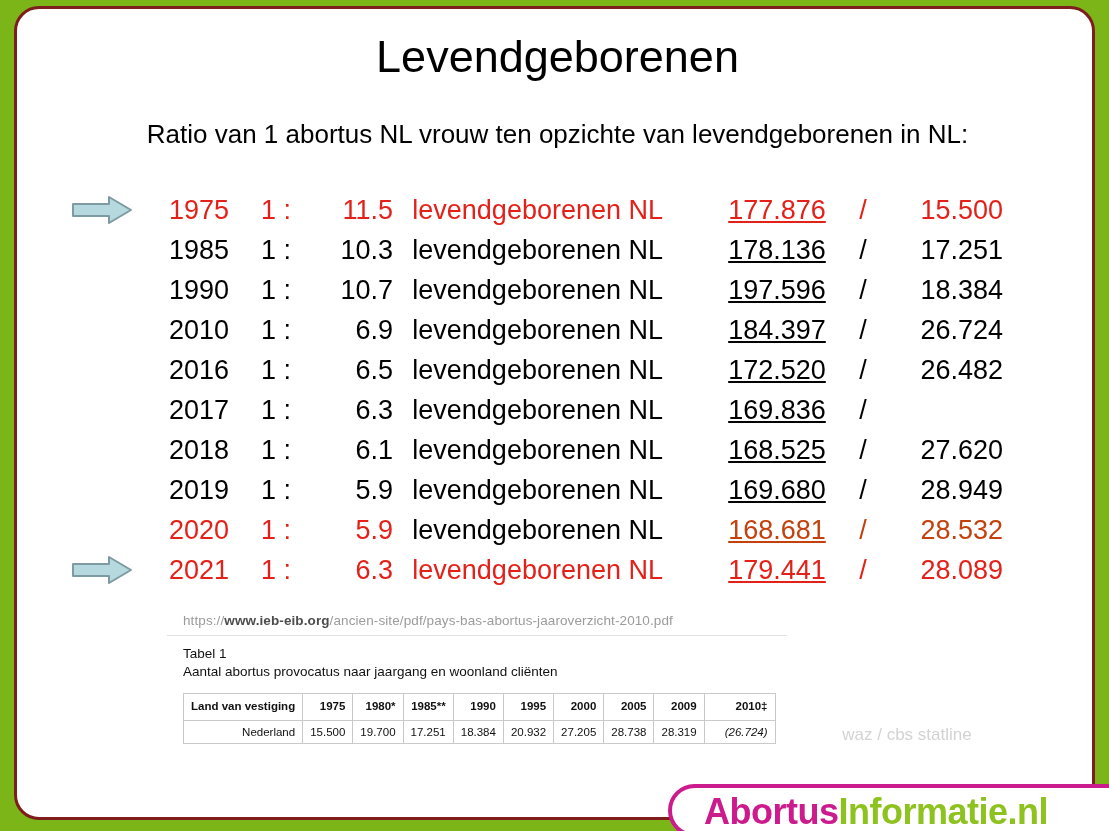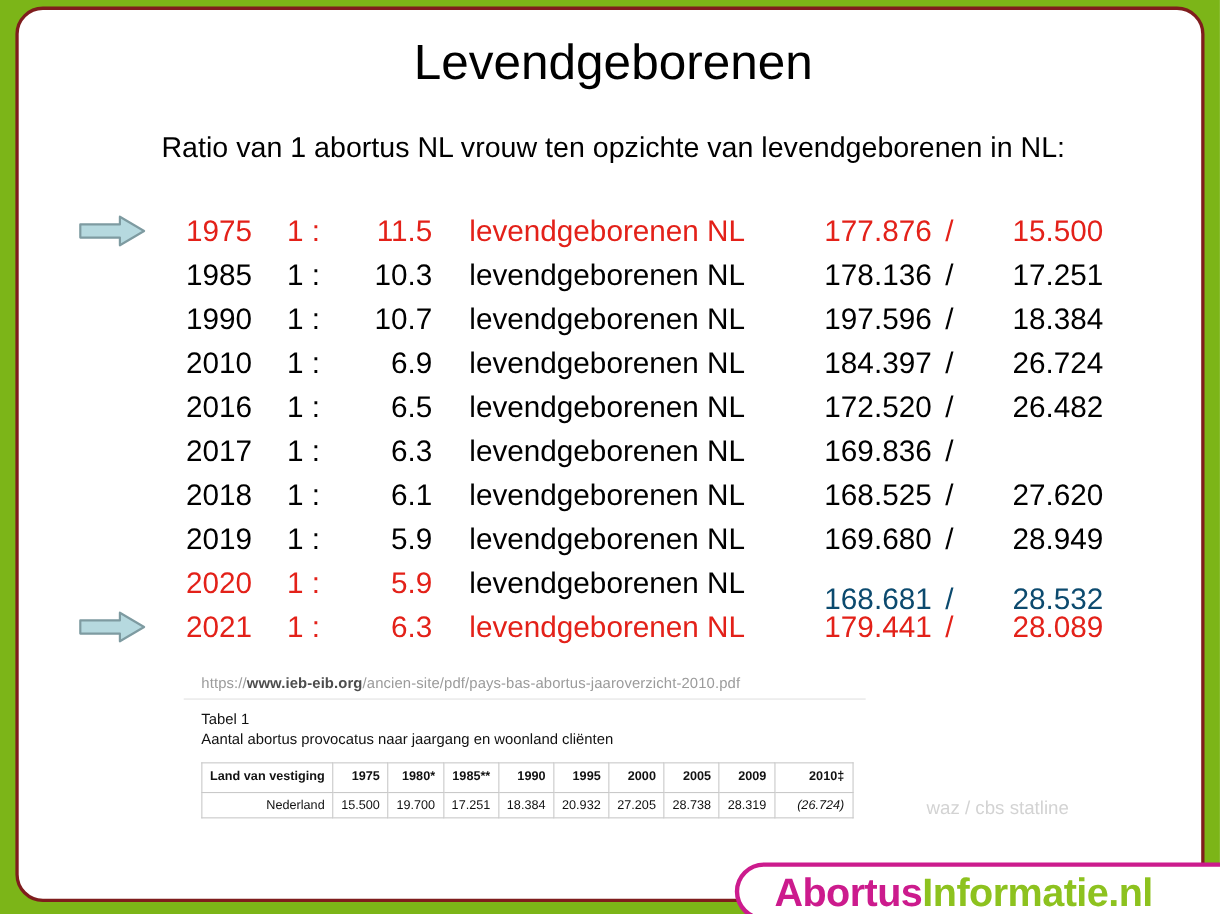--- a/index.html
+++ b/index.html
@@ -68,26 +68,26 @@
     line-height: 40px;
     font-size: 27px;
     color: #000000;
     white-space: nowrap;
   }
   .row.red { color: #E32119; }
   .cell { position: absolute; top: 0; }
   .c-year  { left: 152px;  width: 72px;  text-align: left; }
   .c-one   { left: 244px;  width: 42px;  text-align: left; }
   .c-ratio { left: 286px;  width: 90px;  text-align: right; }
-  .c-label { left: 400px;  width: 270px; text-align: center; }
-  .c-num1  { left: 690px;  width: 140px; text-align: right; }
+  .c-label { left: 376px;  width: 270px; text-align: right; }
+  .c-num1  { left: 690px;  width: 140px; text-align: center; text-decoration: underline; }
   .c-slash { left: 836px;  width: 20px;  text-align: center; }
   .c-num2  { left: 862px;  width: 124px; text-align: right; }
   .c-label.black { color: #000000; }
-  .c-num1.black, .c-slash.black, .c-num2.black { color: #0c4a6e; margin-top: 15px; }
+  .c-num1.black, .c-slash.black, .c-num2.black { color: #c2410c; }
 
   
   .arrow {
     position: absolute;
     left: 54px;
     width: 62px;
     height: 30px;
   }
   .arrow svg { display: block; }
 

